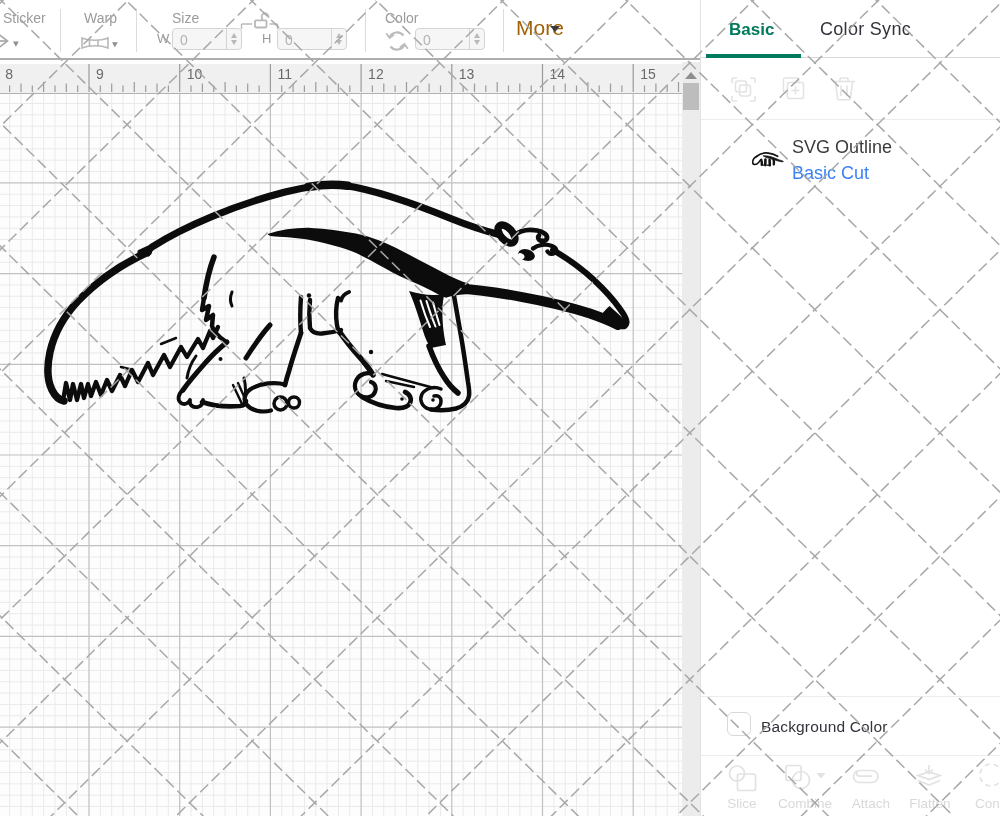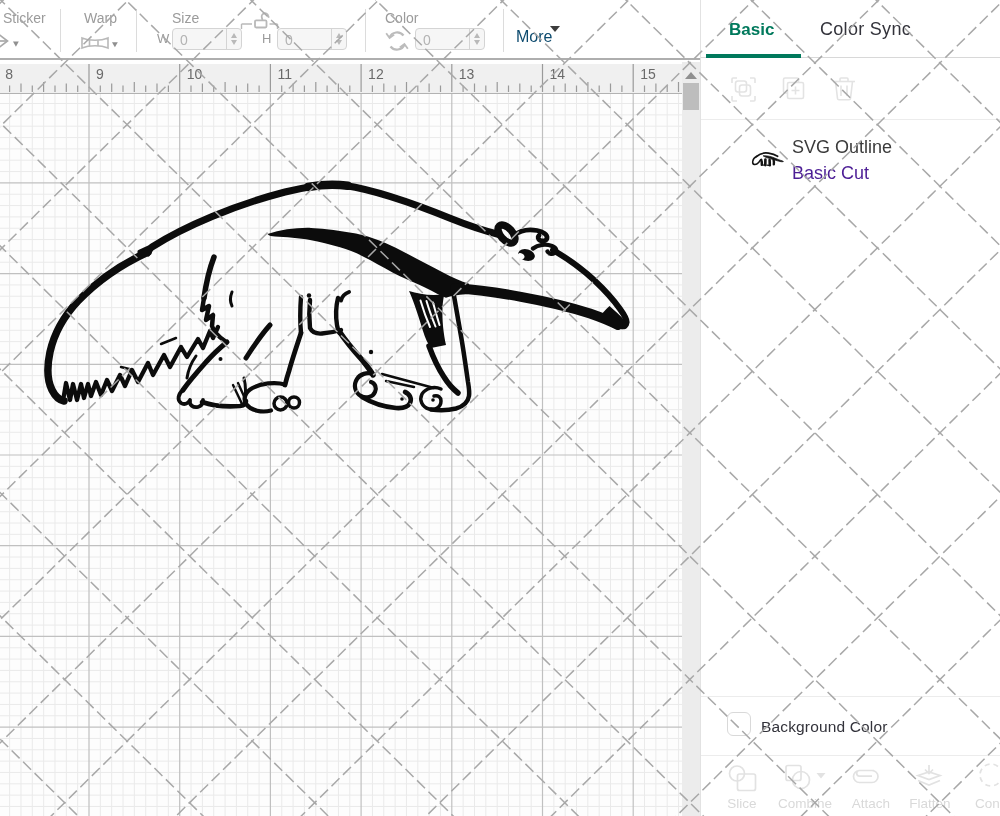--- a/index.html
+++ b/index.html
@@ -21,21 +21,21 @@
   #sarrow { position:absolute; left:3px; top:10px; width:0; height:0; border-left:6px solid transparent; border-right:6px solid transparent; border-bottom:7px solid #8f8f8f; }
   #panel { left:700px; top:0; width:300px; height:816px; background:#fff; border-left:1px solid #e2e2e2; }
   #tabs { position:absolute; left:0; top:0; width:100%; height:58px; border-bottom:1px solid #d8d8d8; }
   #tab-layers { position:absolute; left:28px; top:20px; font-size:17px; font-weight:bold; color:#00795c; }
   #tab-colorsync { position:absolute; left:119px; top:19px; font-size:18px; letter-spacing:0.3px; color:#33333b; }
   #tab-underline { position:absolute; left:5px; top:54px; width:95px; height:4px; background:#00795c; }
   #lyricons { position:absolute; left:0; top:58px; width:100%; height:62px; border-bottom:1px solid #ececec; }
   #layer-item { position:absolute; left:0; top:130px; width:100%; height:60px; }
   #lthumb { position:absolute; left:50px; top:20px; }
   #lname { position:absolute; left:91px; top:7px; font-size:18px; letter-spacing:0px; color:#3b3b3b; }
-  #ltype { position:absolute; left:91px; top:33px; font-size:18px; letter-spacing:0px; color:#4c1d95; }
+  #ltype { position:absolute; left:91px; top:33px; font-size:18px; letter-spacing:0px; color:#3b82f6; }
   #bgrow { position:absolute; left:0; top:696px; width:100%; height:60px; border-top:1px solid #ececec; border-bottom:1px solid #ececec; }
   #bgswatch { position:absolute; left:26px; top:15px; width:24px; height:24px; border:1px solid #d9d9d9; border-radius:6px; background:#fff; }
   #bgtext { position:absolute; left:60px; top:21px; font-size:15.5px; letter-spacing:0.15px; color:#33333b; }
   #btoolbar { position:absolute; left:0; top:757px; width:100%; height:47px; }
   #wm { left:0; top:0; width:1000px; height:816px; pointer-events:none; }
 </style>
 </head>
 <body>
 <div class="abs" id="toolbar">
   <span class="tlabel" style="left:3px;">Sticker</span>
@@ -80,21 +80,21 @@
     </div>
   <span class="wh" style="left:262px;">H</span>
   <div class="inp" style="left:277px;width:70px;">
       <span class="val">0</span>
       <span class="spin"></span>
     </div>
   <div class="inp" style="left:415px;width:70px;">
       <span class="val">0</span>
       <span class="spin"></span>
     </div>
-  <span class="abs" style="left:516px;top:28px;font-size:16px;color:#0c4a6e;">More</span>
+  <span class="abs" style="left:516px;top:16px;font-size:21px;color:#a16207;">More</span>
   <span class="abs" style="left:550px;top:26px;width:0;height:0;border-left:5px solid transparent;border-right:5px solid transparent;border-top:6px solid #3c3c3c;"></span>
 </div>
 
 <div class="abs" id="ruler"><svg width="682" height="28" viewBox="0 0 682 28">
       <g stroke="#9a9a9a" stroke-width="1.2">
         <line x1="89.0" y1="0" x2="89.0" y2="28"></line>
         <line x1="179.7" y1="0" x2="179.7" y2="28"></line>
         <line x1="270.4" y1="0" x2="270.4" y2="28"></line>
         <line x1="361.1" y1="0" x2="361.1" y2="28"></line>
         <line x1="451.8" y1="0" x2="451.8" y2="28"></line>

